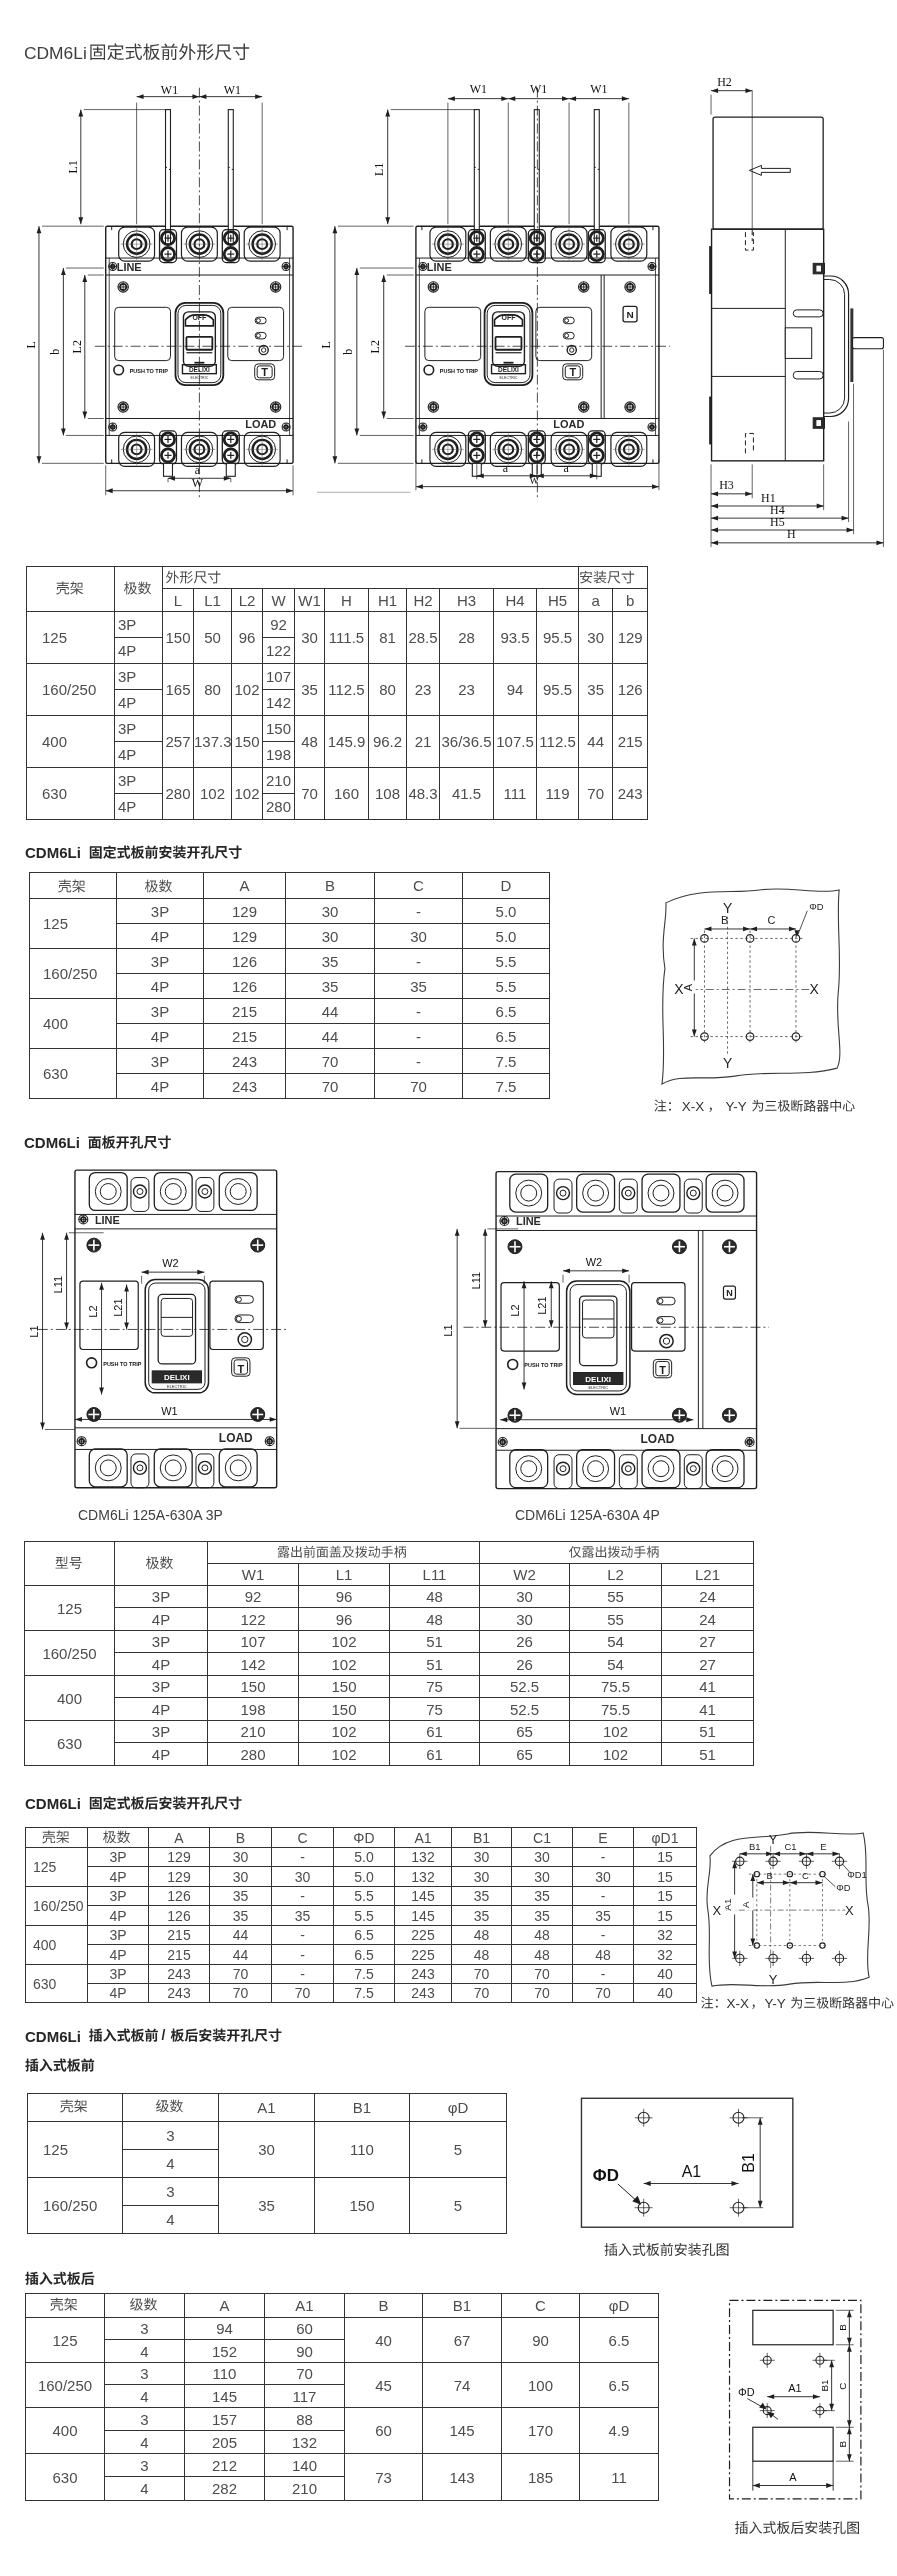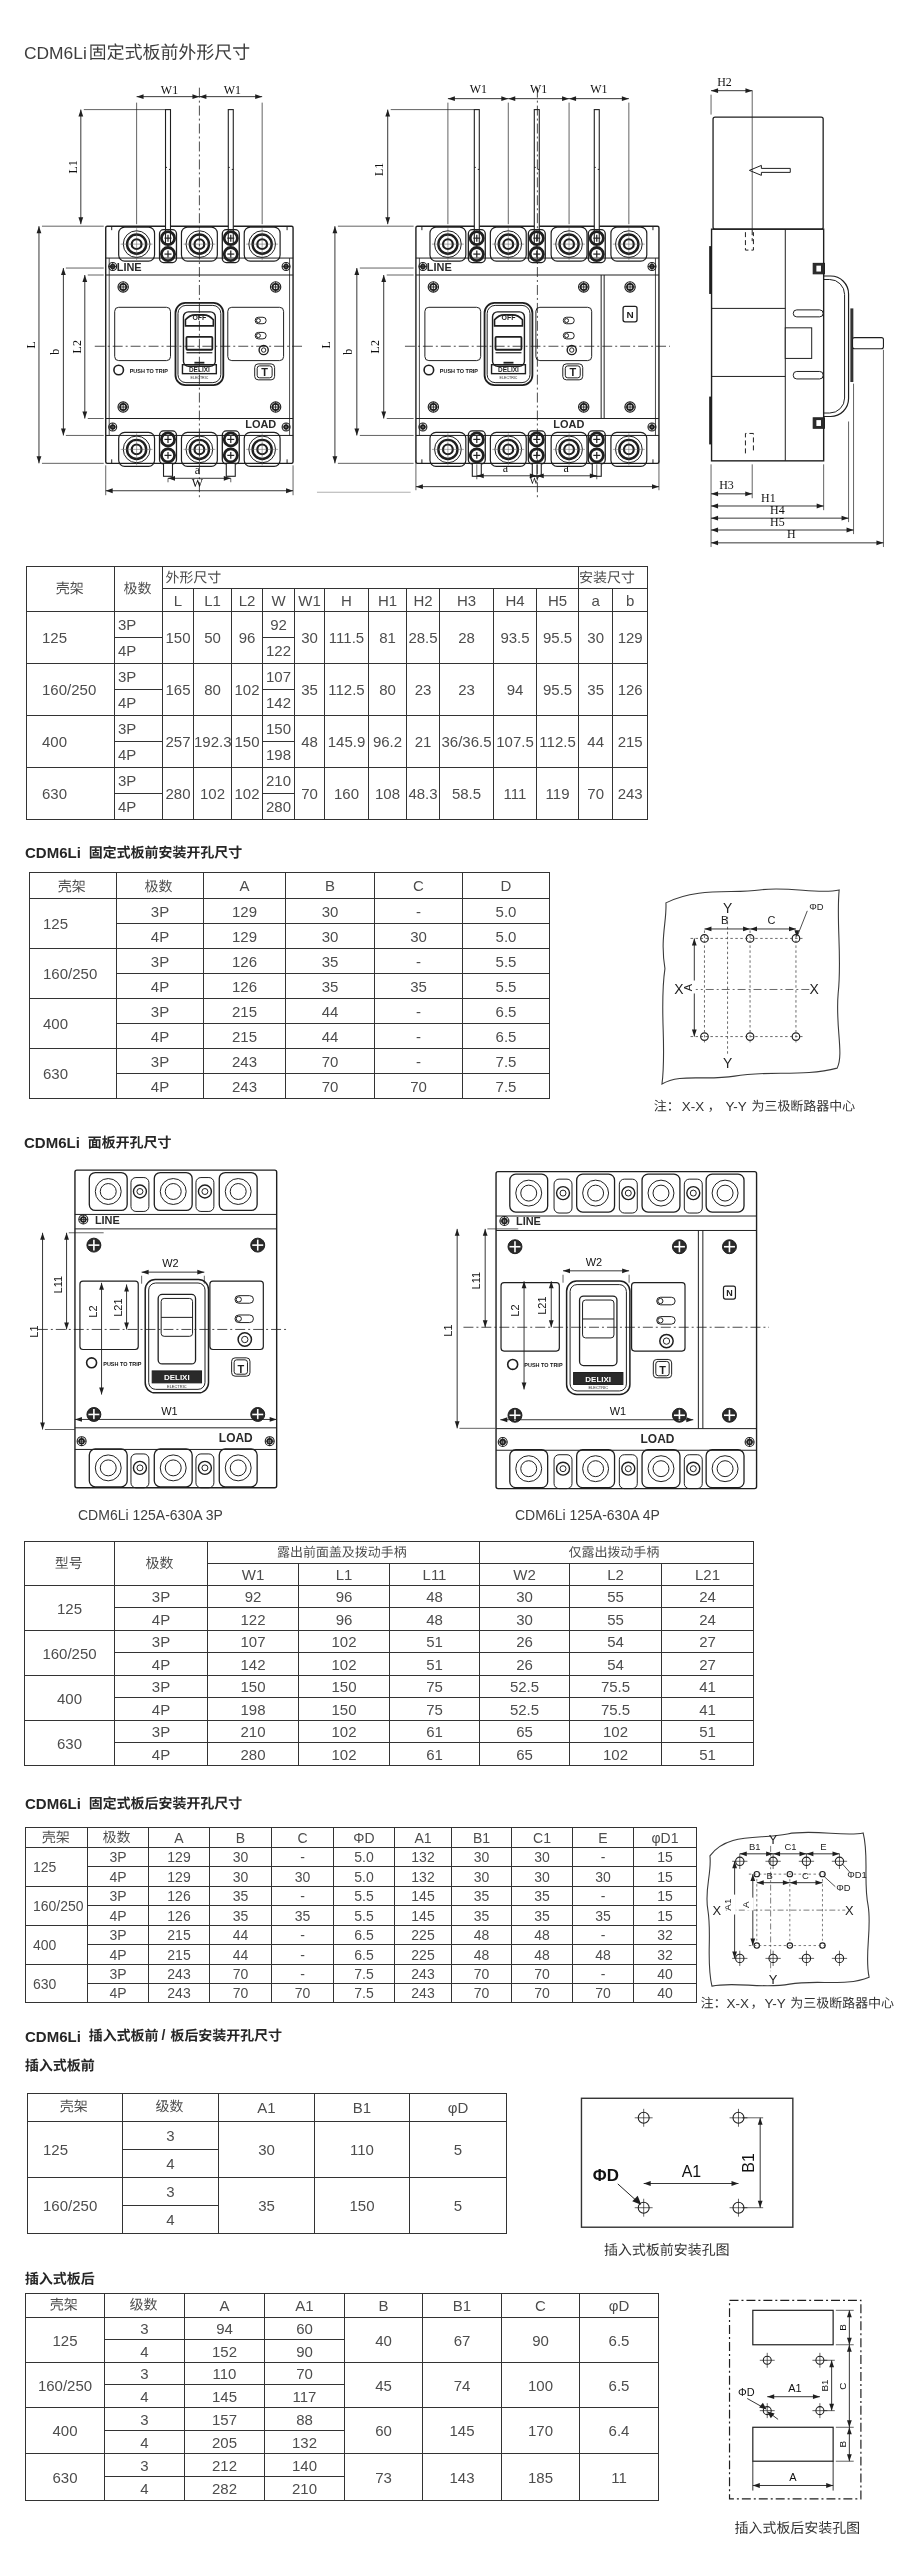--- a/index.html
+++ b/index.html
@@ -105,21 +105,21 @@
           <td rowspan="2">126</td>
         </tr>
         <tr style="height:26px">
           <td style="text-align:left;padding-left:3px">4P</td>
           <td>142</td>
         </tr>
         <tr style="height:26px">
           <td rowspan="2" style="text-align:left;padding-left:15px">400</td>
           <td style="text-align:left;padding-left:3px">3P</td>
           <td rowspan="2">257</td>
-          <td rowspan="2">192.3</td>
+          <td rowspan="2">137.3</td>
           <td rowspan="2">150</td>
           <td>150</td>
           <td rowspan="2">48</td>
           <td rowspan="2">145.9</td>
           <td rowspan="2">96.2</td>
           <td rowspan="2">21</td>
           <td rowspan="2">36/36.5</td>
           <td rowspan="2">107.5</td>
           <td rowspan="2">112.5</td>
           <td rowspan="2">44</td>
@@ -133,21 +133,21 @@
           <td rowspan="2" style="text-align:left;padding-left:15px">630</td>
           <td style="text-align:left;padding-left:3px">3P</td>
           <td rowspan="2">280</td>
           <td rowspan="2">102</td>
           <td rowspan="2">102</td>
           <td>210</td>
           <td rowspan="2">70</td>
           <td rowspan="2">160</td>
           <td rowspan="2">108</td>
           <td rowspan="2">48.3</td>
-          <td rowspan="2">58.5</td>
+          <td rowspan="2">41.5</td>
           <td rowspan="2">111</td>
           <td rowspan="2">119</td>
           <td rowspan="2">70</td>
           <td rowspan="2">243</td>
         </tr>
         <tr style="height:26px">
           <td style="text-align:left;padding-left:3px">4P</td>
           <td>280</td>
         </tr>
       </tbody>
@@ -562,21 +562,21 @@
           <td>117</td>
         </tr>
         <tr style="height:23px">
           <td rowspan="2">400</td>
           <td>3</td>
           <td>157</td>
           <td>88</td>
           <td rowspan="2">60</td>
           <td rowspan="2">145</td>
           <td rowspan="2">170</td>
-          <td rowspan="2">6.4</td>
+          <td rowspan="2">4.9</td>
         </tr>
         <tr style="height:23px">
           <td>4</td>
           <td>205</td>
           <td>132</td>
         </tr>
         <tr style="height:23px">
           <td rowspan="2">630</td>
           <td>3</td>
           <td>212</td>

